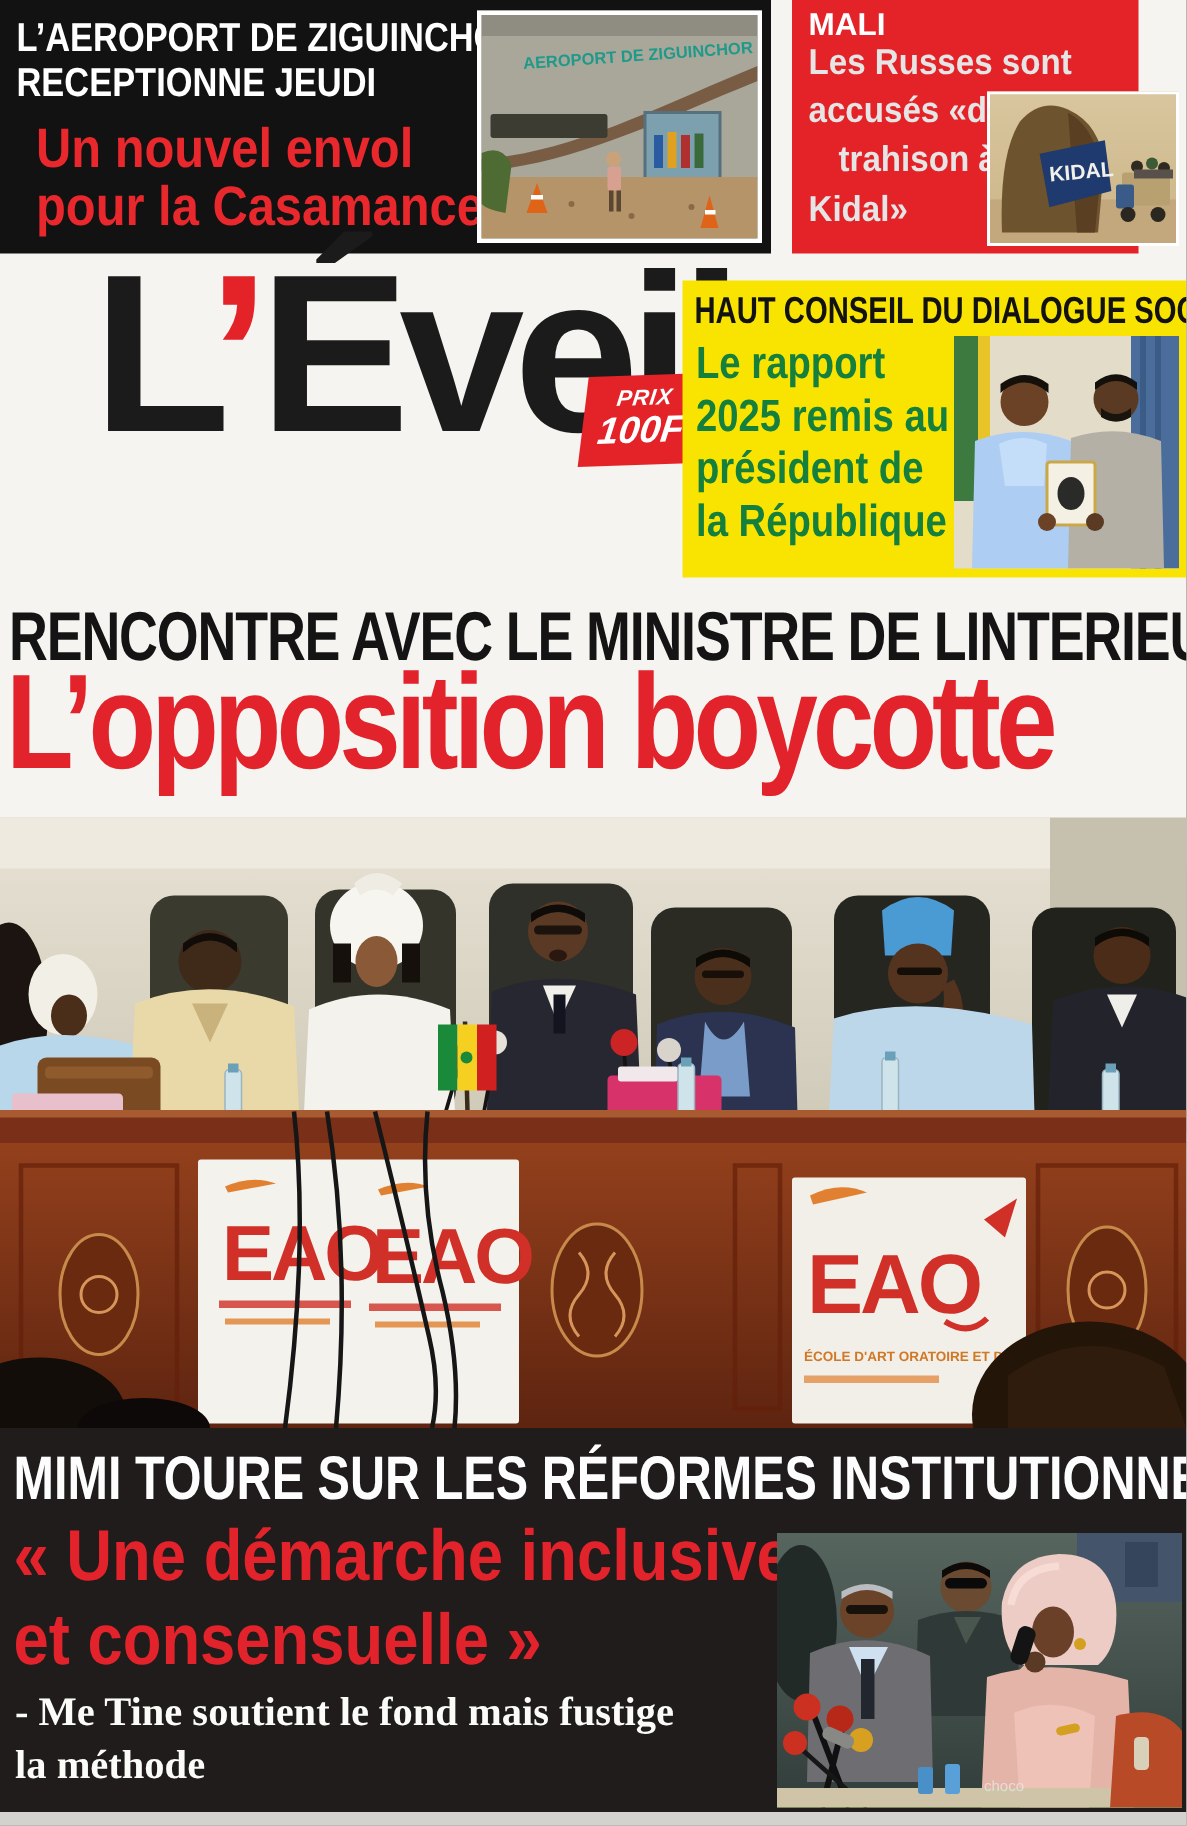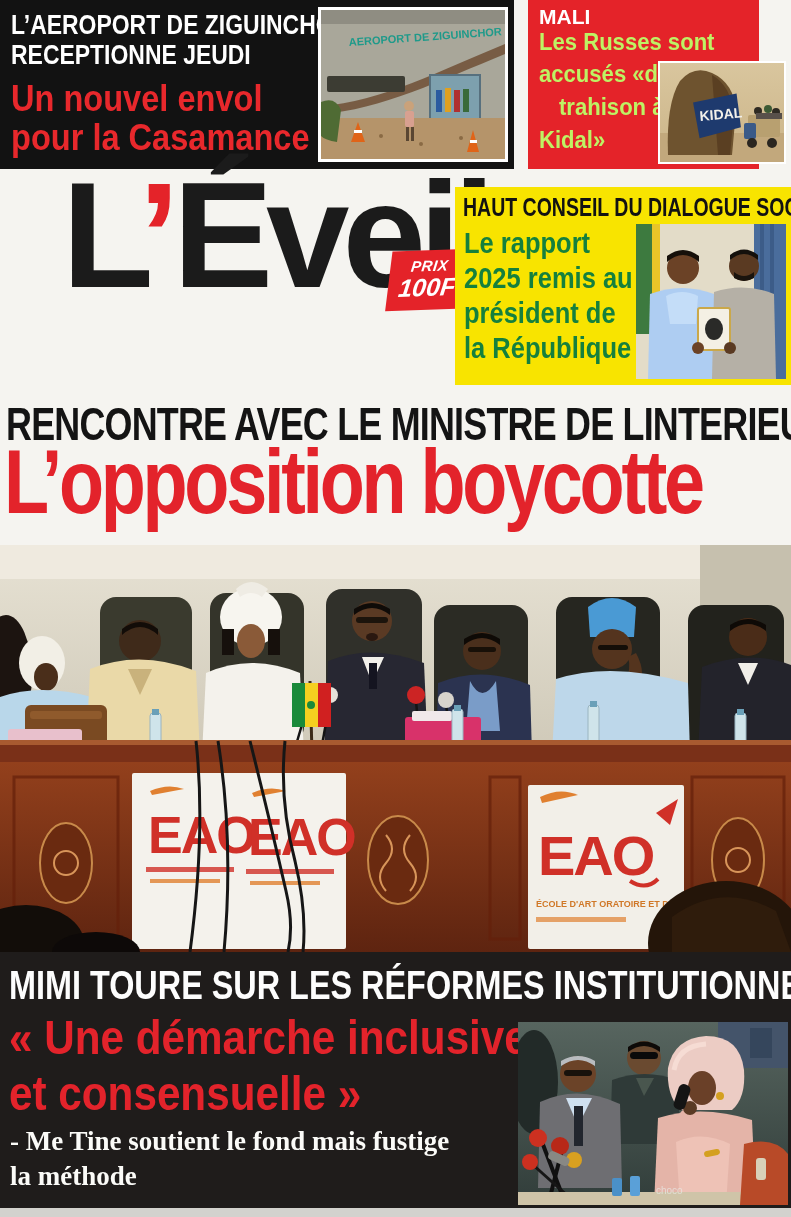--- a/index.html
+++ b/index.html
@@ -8,28 +8,28 @@
     background:#f5f4f0;overflow:hidden;
     font-family:"Liberation Sans",sans-serif;
   }
   .abs{position:absolute;}
   .cond{display:inline-block;transform-origin:0 50%;white-space:nowrap;}
 
   
   .tl-box{left:0;top:0;width:514px;height:169px;background:#121212;}
   .tl-kicker{left:11px;top:10px;color:#fff;font-weight:800;font-size:27px;line-height:1.12;}
   .tl-kicker .cond{transform:scaleX(.85);}
-  .tl-red{left:11px;top:80px;color:#e8282c;font-weight:800;font-size:37px;line-height:1.05;}
+  .tl-red{left:24px;top:80px;color:#e8282c;font-weight:800;font-size:37px;line-height:1.05;}
   .tl-red .cond{transform:scaleX(.88);}
   .tl-photo{left:318px;top:7px;width:190px;height:155px;border:3px solid #fff;box-sizing:border-box;background:#9a9a8e;}
 
   
   .tr-box{left:528px;top:0;width:231px;height:169px;background:#e42329;}
   .tr-region{left:11px;top:5px;color:#fff;font-weight:800;font-size:21px;}
-  .tr-line{color:#bef264;font-weight:800;font-size:24px;}
+  .tr-line{color:#e5e5e5;font-weight:800;font-size:24px;}
   .tr-line .cond{transform:scaleX(.92);}
   .tr-photo{left:130px;top:61px;width:128px;height:103px;border:2px solid #fff;box-sizing:border-box;background:#c8b18a;}
 
   
   .logo-block{left:38px;top:188px;width:460px;height:175px;margin-left:24px;}
   .logo-text{position:absolute;left:0;top:-28px;font-size:150px;font-weight:900;color:#1b1b1b;letter-spacing:-7px;line-height:1;}
   .logo-apos{color:#e42329;}
   .price-badge{left:389px;top:250px;width:78px;height:60px;background:#e42329;transform:skewX(-9deg) rotate(-2deg);
     color:#fff;font-style:italic;font-weight:800;text-align:center;}
   .price-top{font-size:15px;margin-top:7px;letter-spacing:.5px;}

